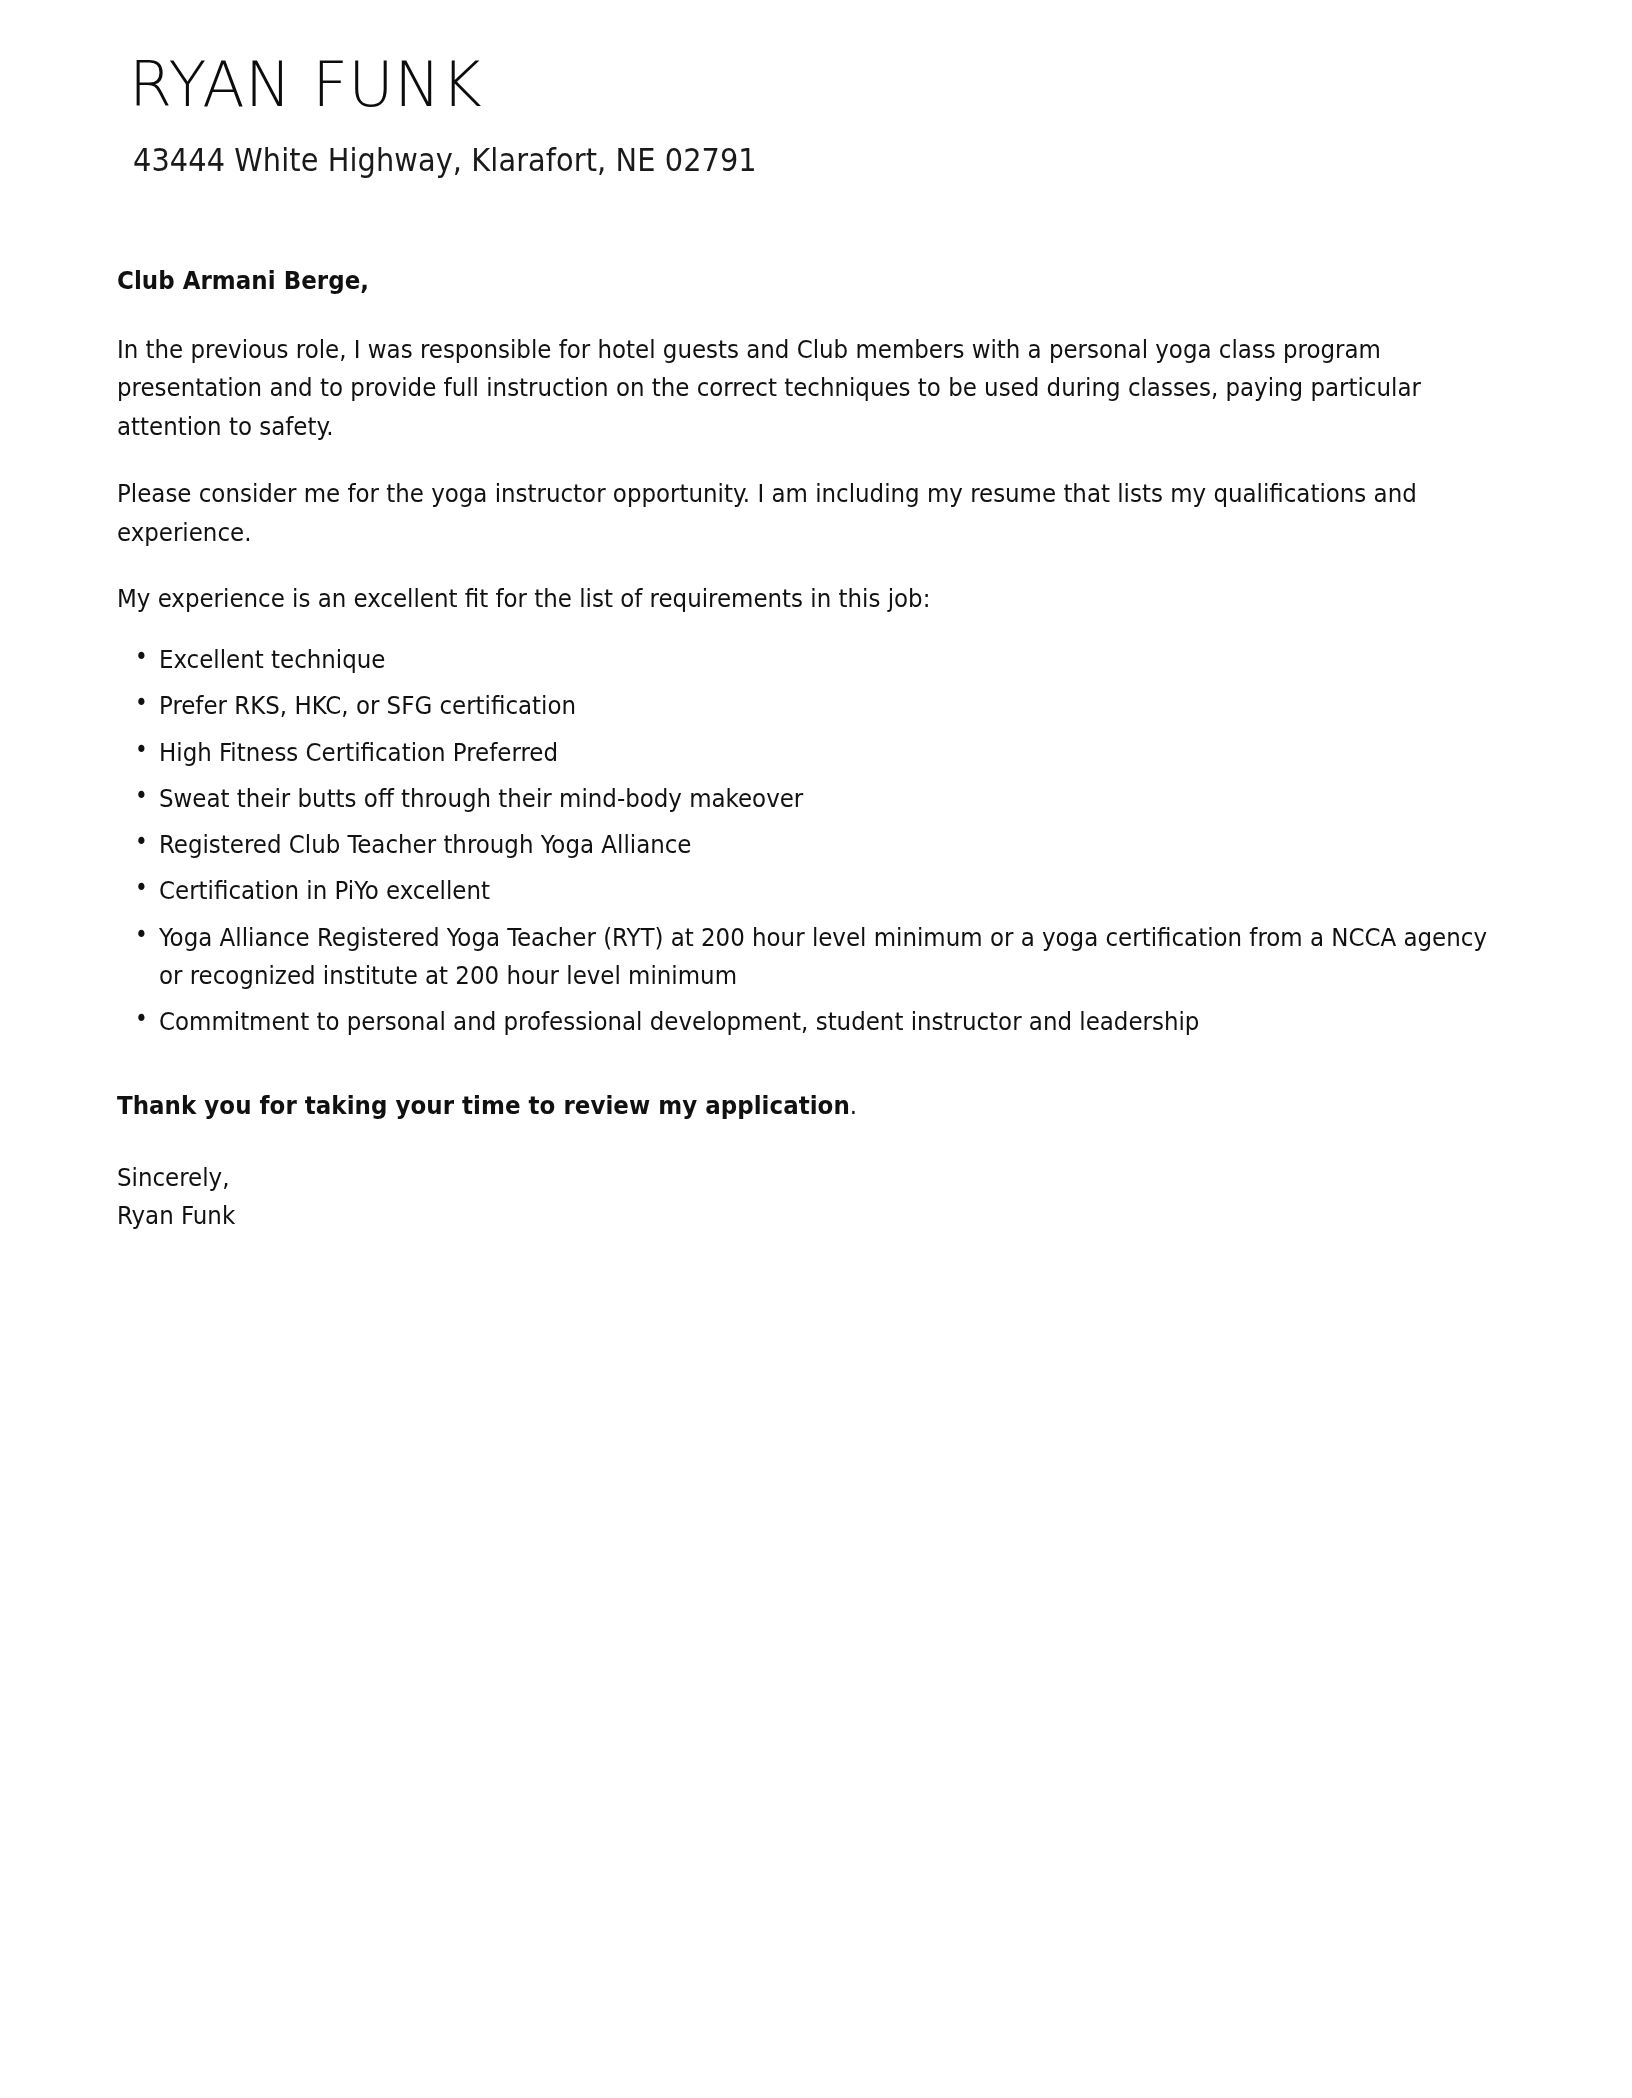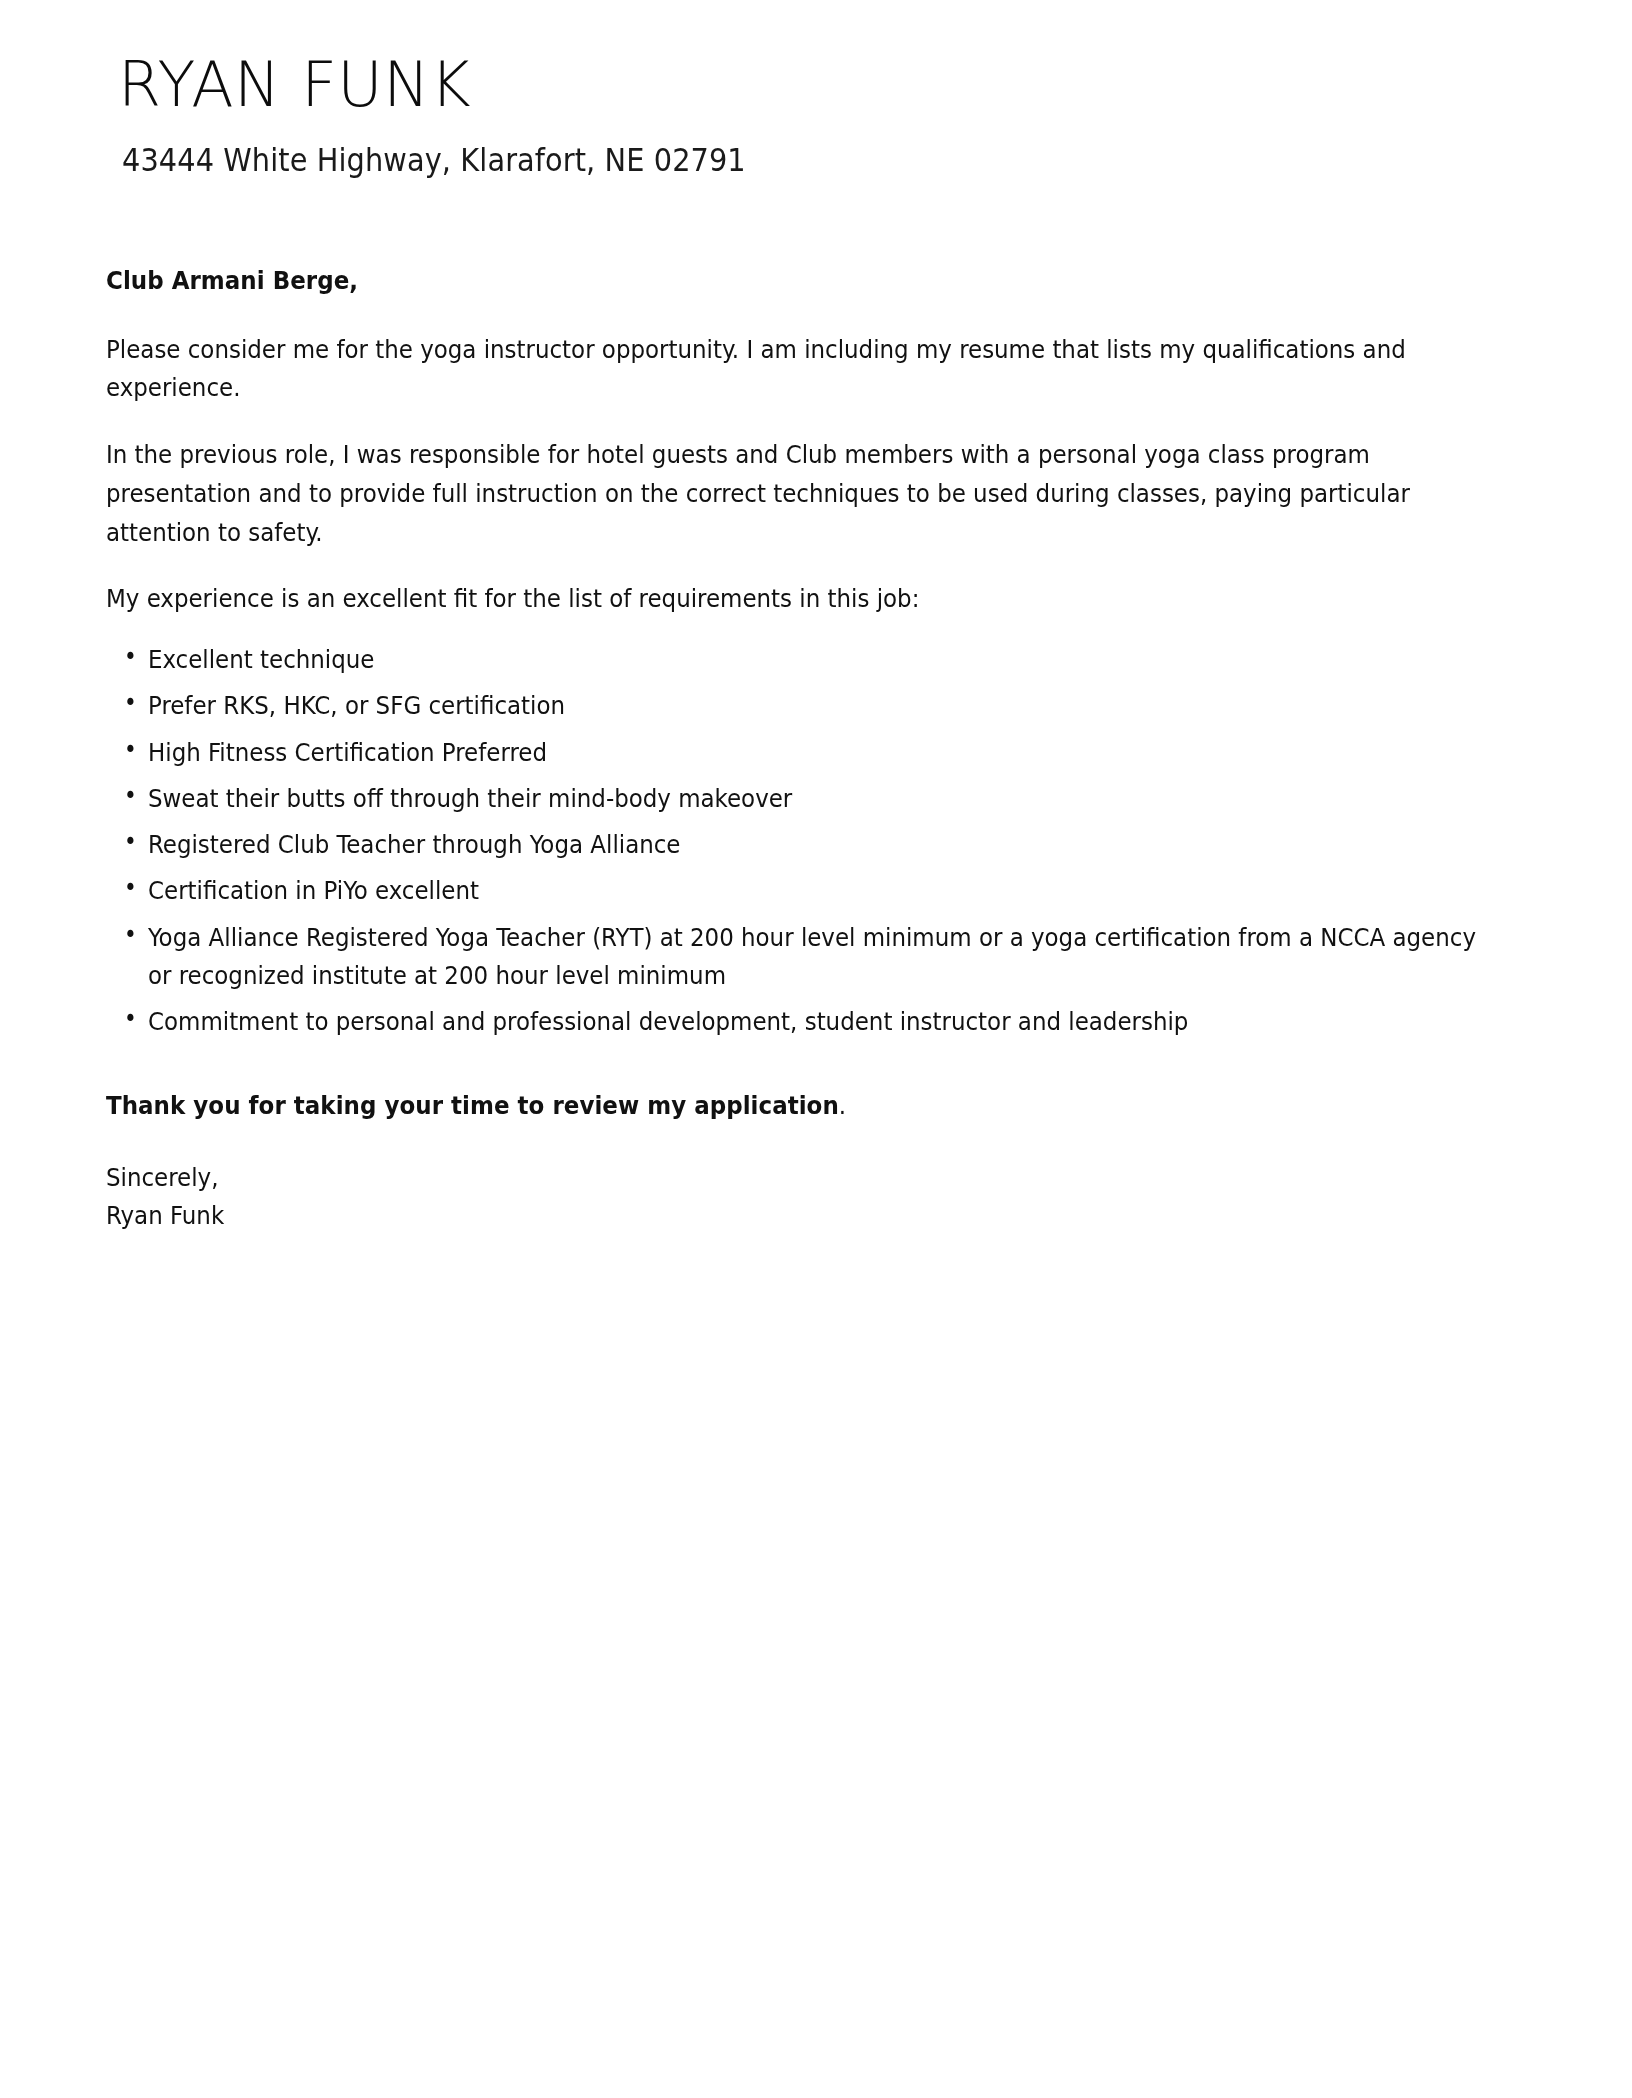--- a/index.html
+++ b/index.html
@@ -20,21 +20,21 @@
     width: 1632px;
     height: 2098px;
     background: #ffffff;
     box-sizing: border-box;
     padding: 0;
     overflow: hidden;
   }
 
   .letter {
     position: absolute;
-    left: 100px;
+    left: 111px;
     top: 52px;
     width: 1432px;
   }
 
   
   .name-header {
     font-family: "DejaVu Sans", sans-serif;
     font-weight: 300;
     font-size: 62px;
     line-height: 1.08;
@@ -134,23 +134,23 @@
   <div class="letter">
 
     <h1 class="name-header">RYAN FUNK</h1>
 
     <div class="address-line">43444 White Highway, Klarafort, NE 02791</div>
 
     <div class="body-block">
 
       <p class="salutation">Club Armani Berge,</p>
 
+      <p class="para">In the previous role, I was responsible for hotel guests and Club members with a personal yoga class program presentation and to provide full instruction on the correct techniques to be used during classes, paying particular attention to safety.</p>
+
       <p class="para">Please consider me for the yoga instructor opportunity. I am including my resume that lists my qualifications and experience.</p>
-
-      <p class="para">In the previous role, I was responsible for hotel guests and Club members with a personal yoga class program presentation and to provide full instruction on the correct techniques to be used during classes, paying particular attention to safety.</p>
 
       <p class="req-intro">My experience is an excellent fit for the list of requirements in this job:</p>
 
       <ul class="req-list">
         <li>Excellent technique</li>
         <li>Prefer RKS, HKC, or SFG certification</li>
         <li>High Fitness Certification Preferred</li>
         <li>Sweat their butts off through their mind-body makeover</li>
         <li>Registered Club Teacher through Yoga Alliance</li>
         <li>Certification in PiYo excellent</li>

